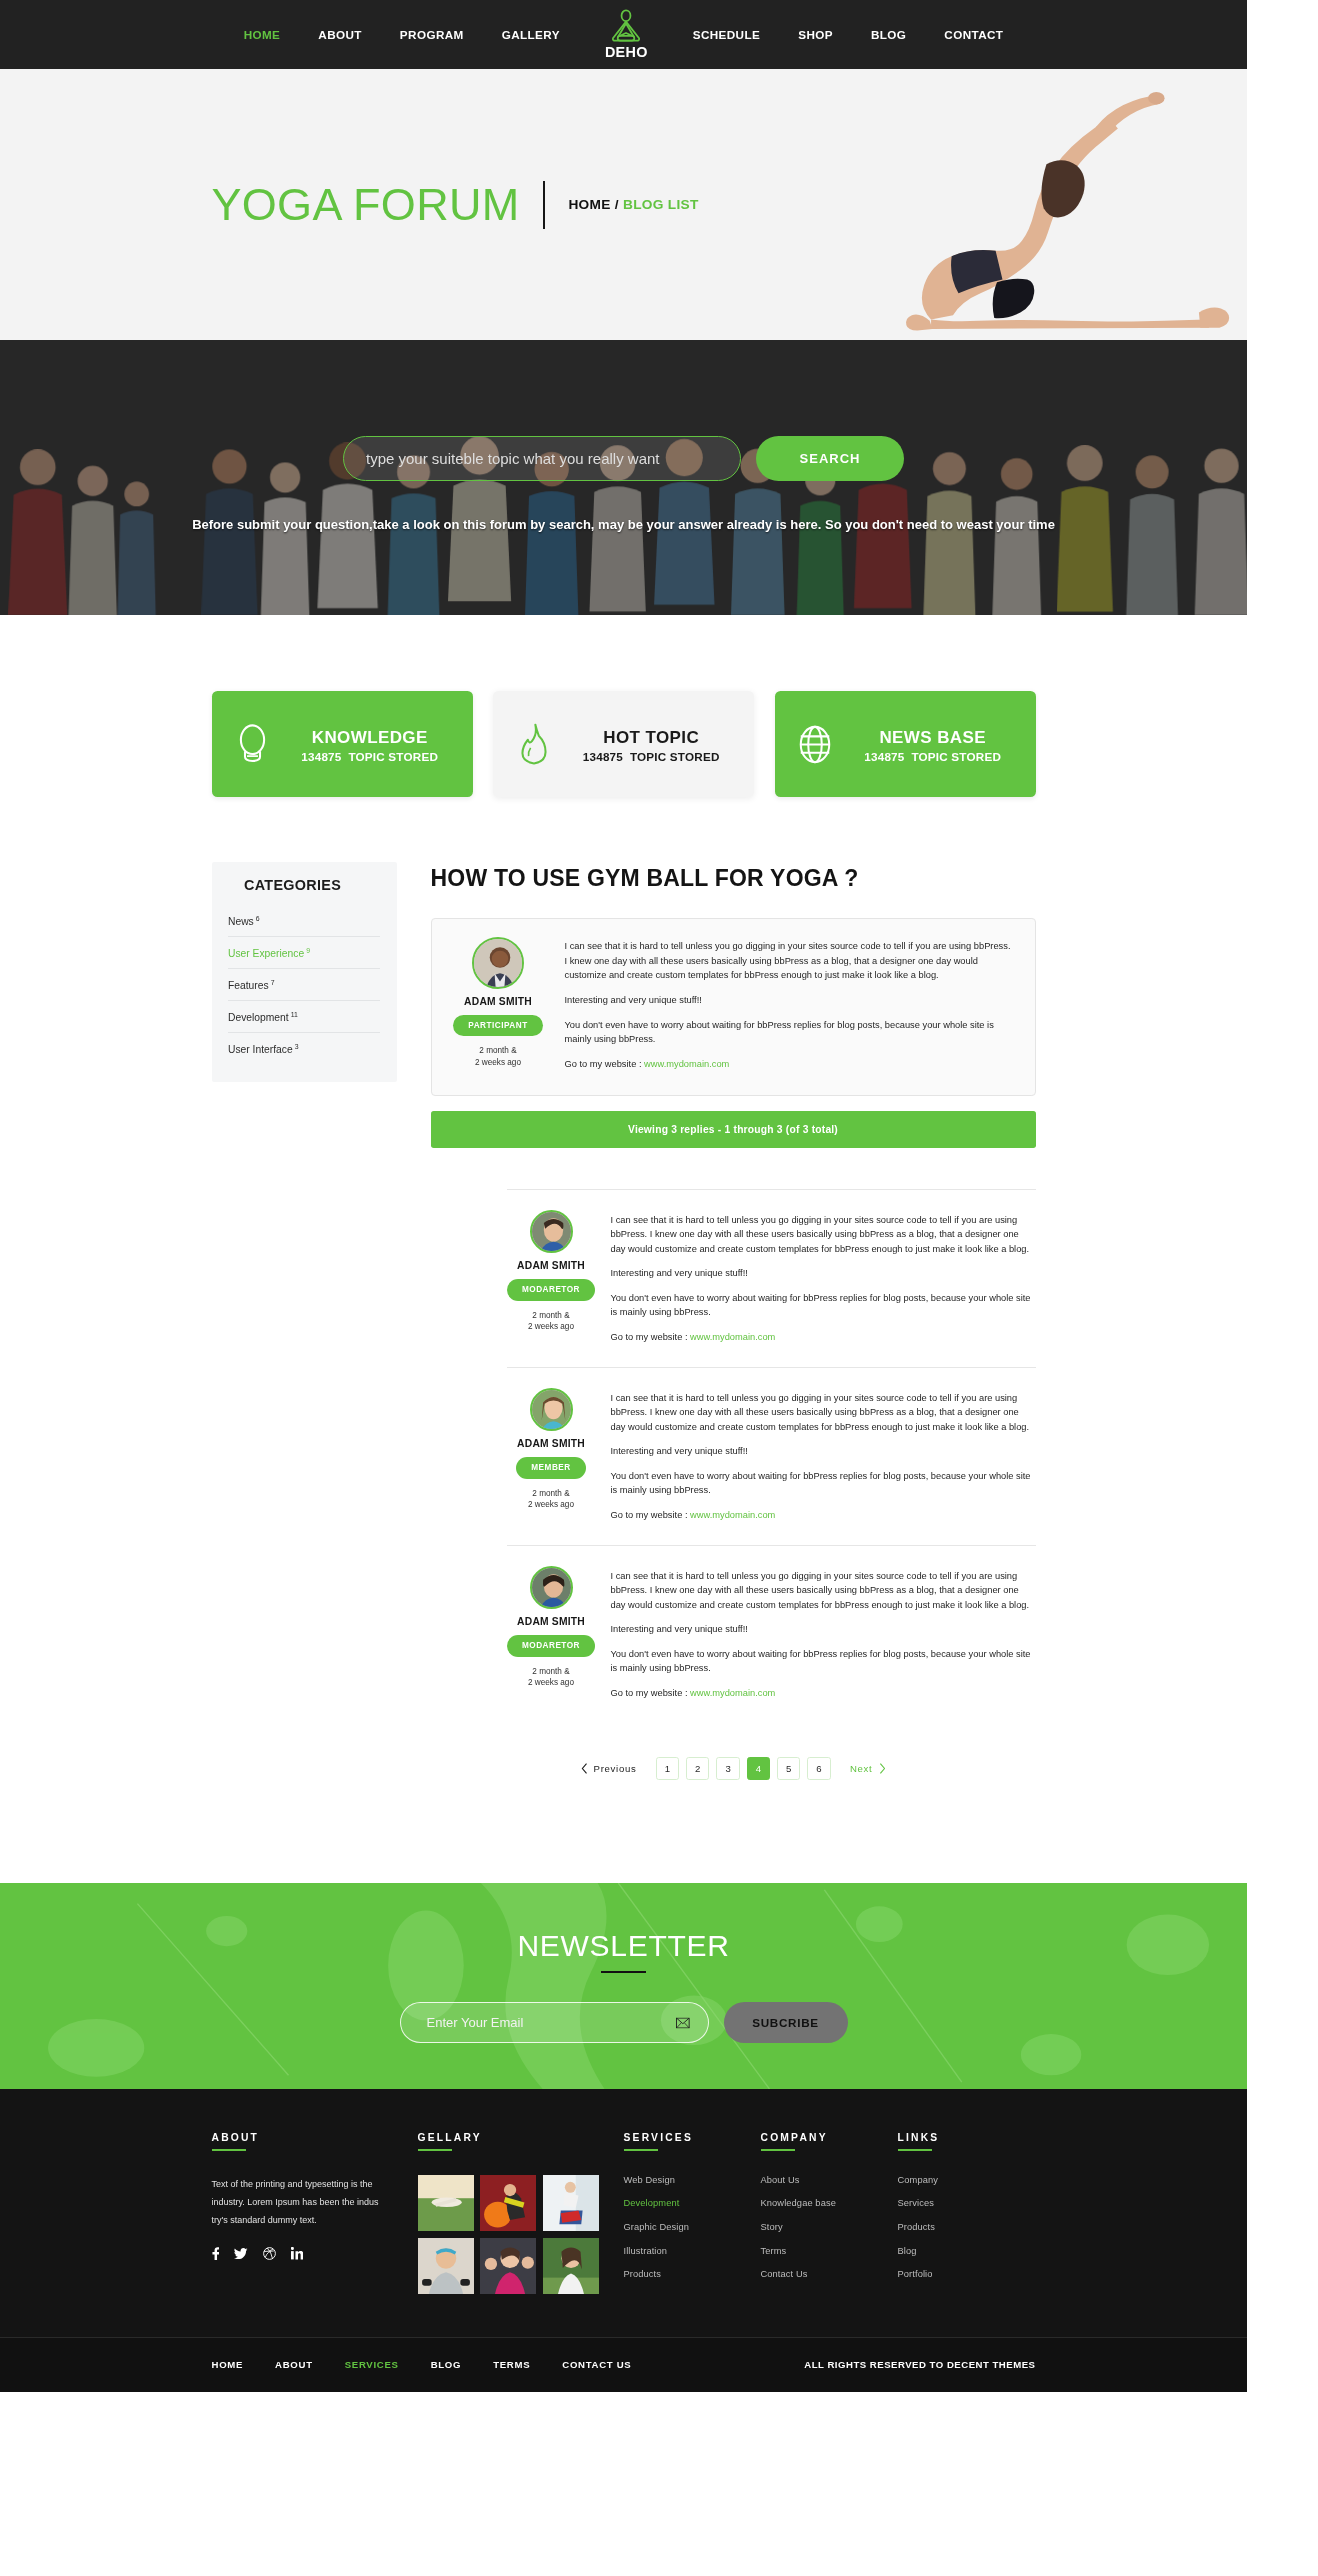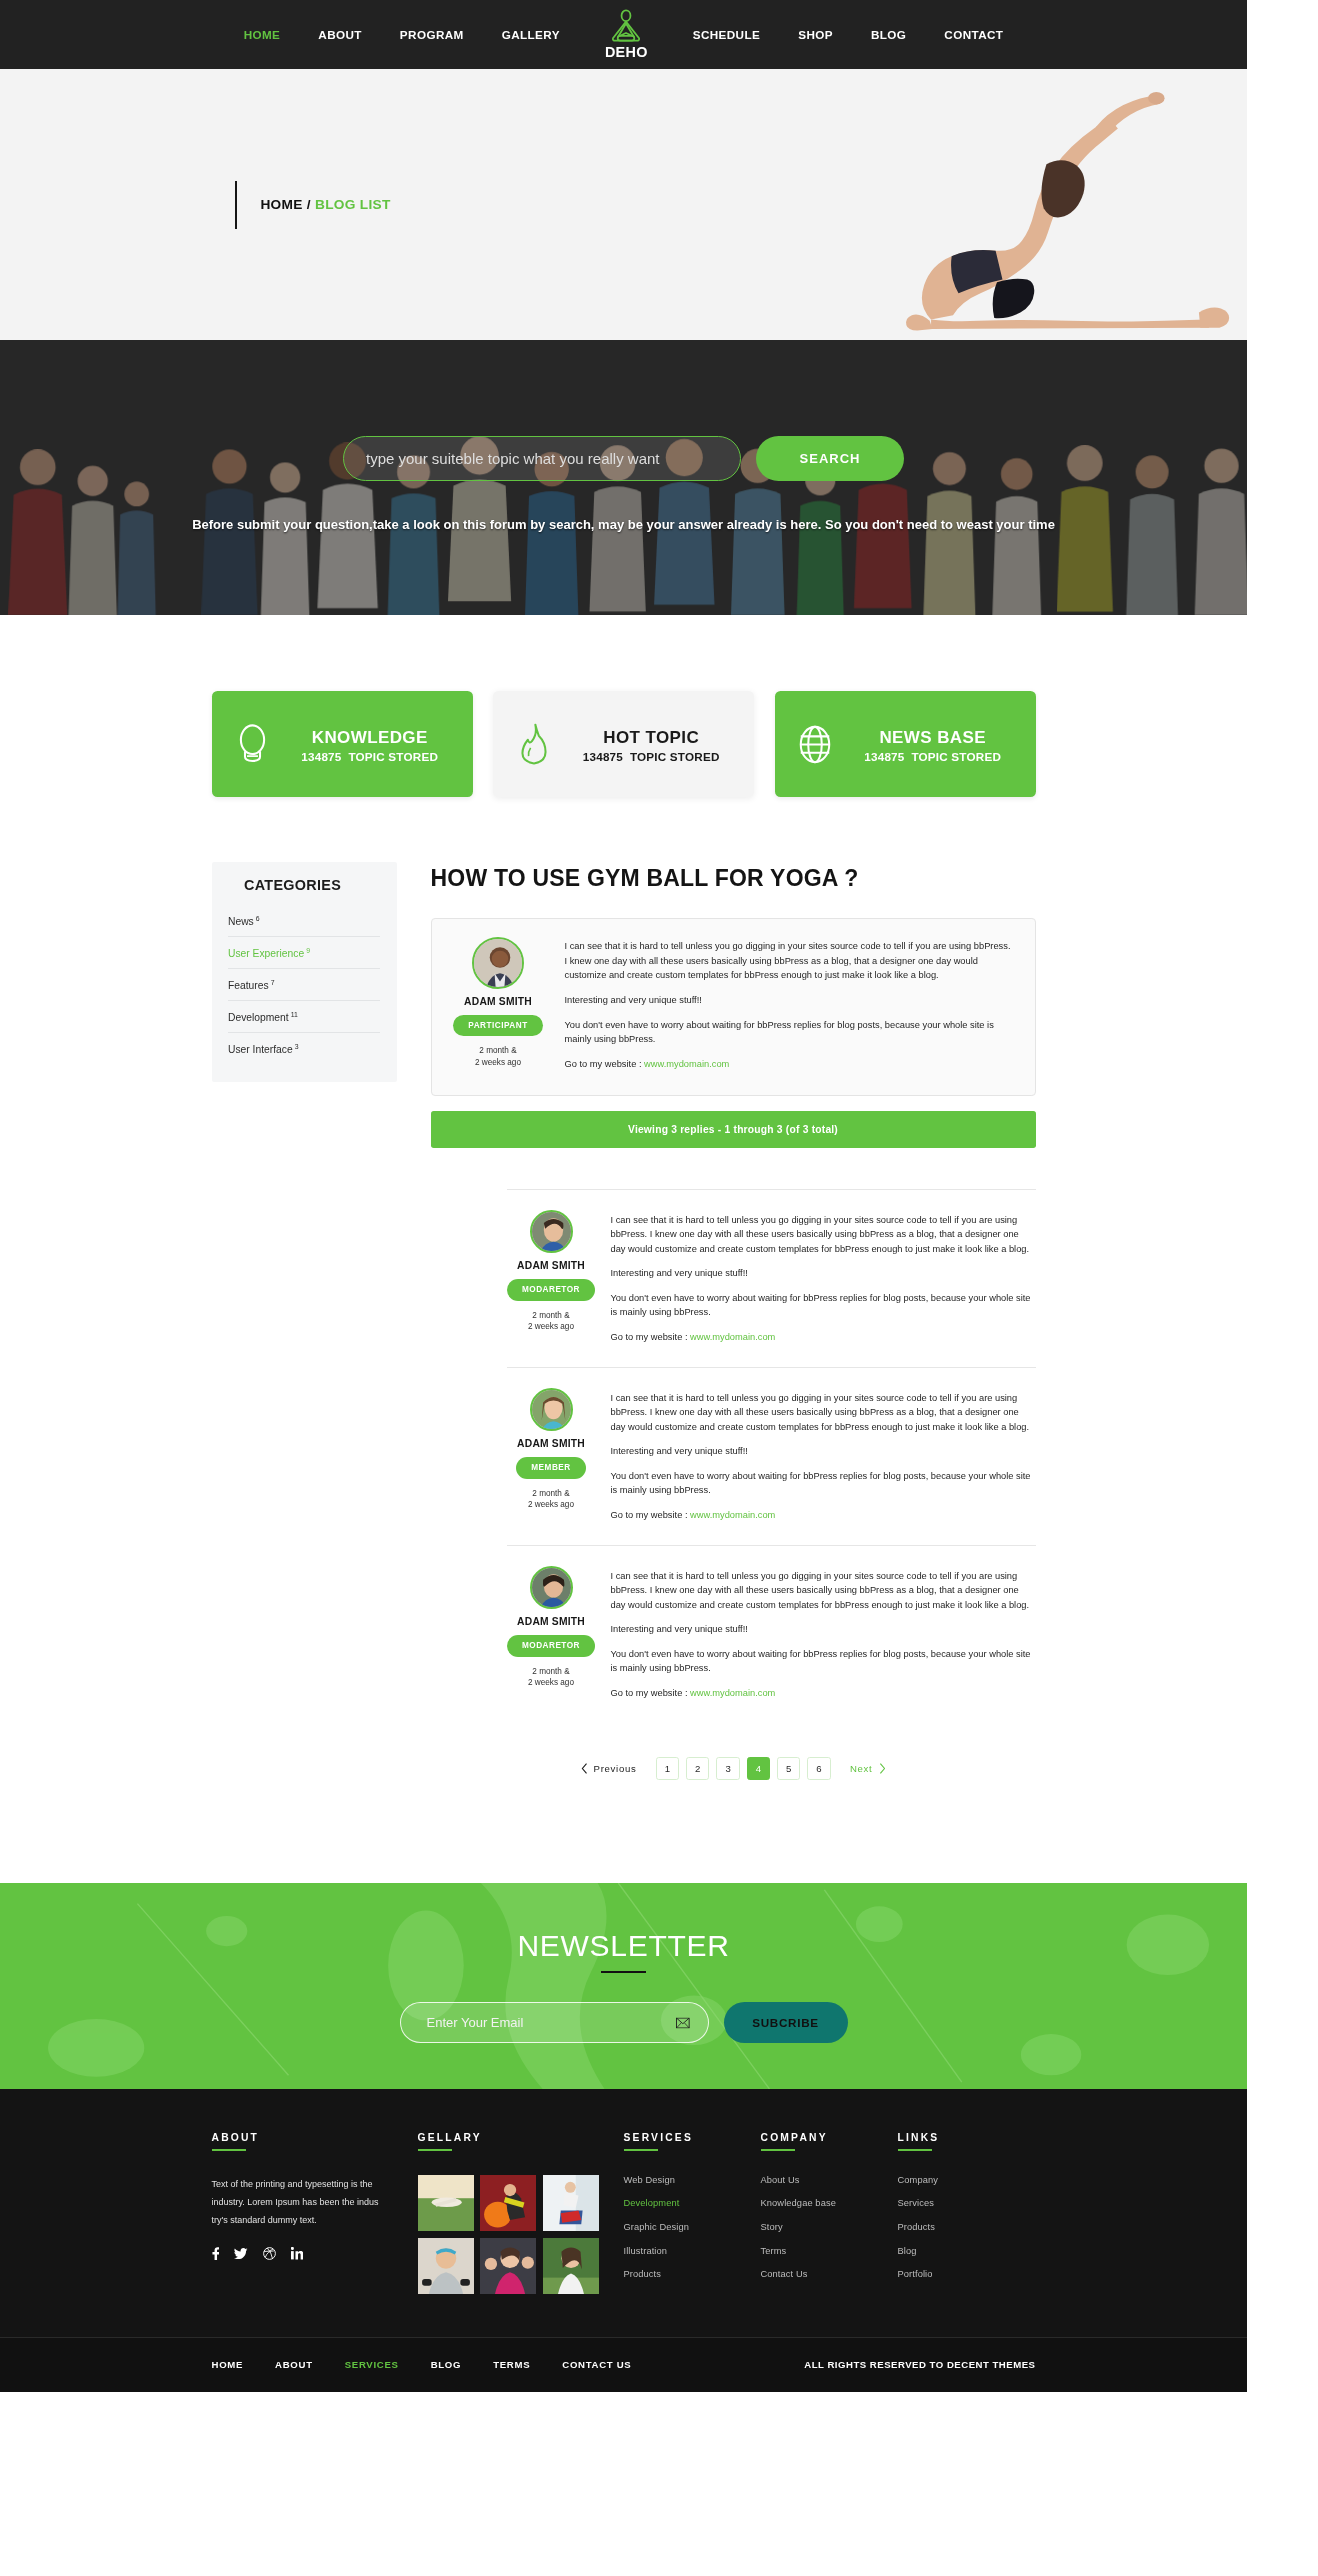--- a/index.html
+++ b/index.html
@@ -256,21 +256,21 @@
     border: 0.7px solid rgba(255,255,255,.85);
     background: rgba(255,255,255,0.14);
     color: #fff; font-size: 13px; font-stretch: condensed;
     font-family: "Liberation Sans", sans-serif;
     padding: 0 38px 0 26px; outline: none;
   }
   .nl-input::placeholder { color: #f2f2f2; opacity: 1; }
   .mail-icon { position: absolute; right: 19px; top: 50%; transform: translateY(-50%); }
   .nl-btn {
     width: 124px; height: 41px; border-radius: 27.5px;
-    background: #0f766e; border: none; color: #111;
+    background: #737373; border: none; color: #111;
     font-size: 11.7px; font-weight: bold; letter-spacing: 0.7px;
     font-stretch: condensed; cursor: pointer;
     font-family: "Liberation Sans", sans-serif;
   }
 
   
   .footer { background: #141414; padding: 43px 0 0; }
   .footer-inner { width: 824px; margin: 0 auto; display: flex; gap: 0; }
   .fcol-about { width: 206px; }
   .fcol-gallery { width: 206px; }
@@ -356,20 +356,21 @@
           <path d="M690 340 Q706 330 722 334 Q734 338 734 348 Q734 358 720 362 L692 362 Z"></path>
           <path d="M298 352 Q284 340 272 344 Q262 348 264 358 Q266 366 280 366 L302 364 Z"></path>
         </g>
         <path d="M330 258 Q358 246 394 250 L404 292 Q368 300 340 312 Q326 288 330 258 Z" fill="#2b2b38"></path>
         <path d="M396 296 Q420 288 440 292 Q452 296 450 312 Q448 330 430 340 Q410 350 392 348 Q386 320 396 296 Z" fill="#15151c"></path>
         <path d="M468 124 Q492 112 512 126 Q528 140 522 166 Q514 192 494 200 Q474 206 464 188 Q456 162 468 124 Z" fill="#4a3328"></path>
         <ellipse cx="628" cy="28" rx="12" ry="9" fill="#d8a98a"></ellipse>
       </svg>
     </div>
     <div class="hero-inner">
+      <div class="hero-title">YOGA FORUM</div>
       <div class="hero-divider"></div>
       <div class="hero-crumb">
         <span class="c-home">HOME</span><span class="c-sep"> / </span><span class="c-cur">BLOG LIST</span>
       </div>
     </div>
   </div>
 
   <div class="searchband">
     <svg class="crowd" width="1319" height="275" viewBox="0 0 1920 400" preserveAspectRatio="none">
       <rect width="1920" height="400" fill="#2e2e2e"></rect>

